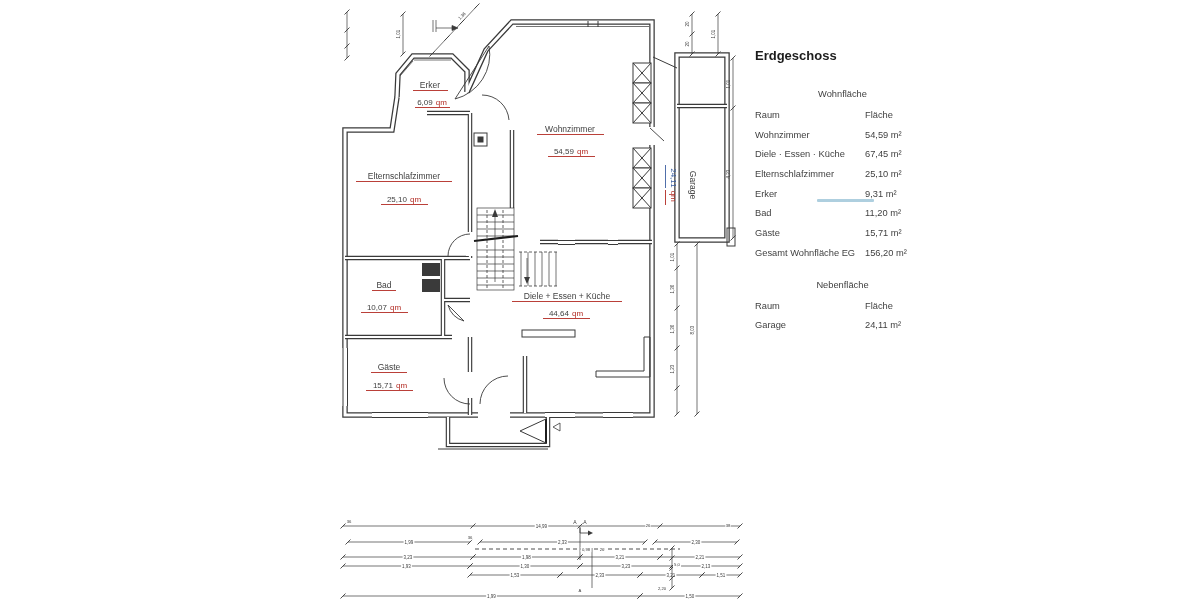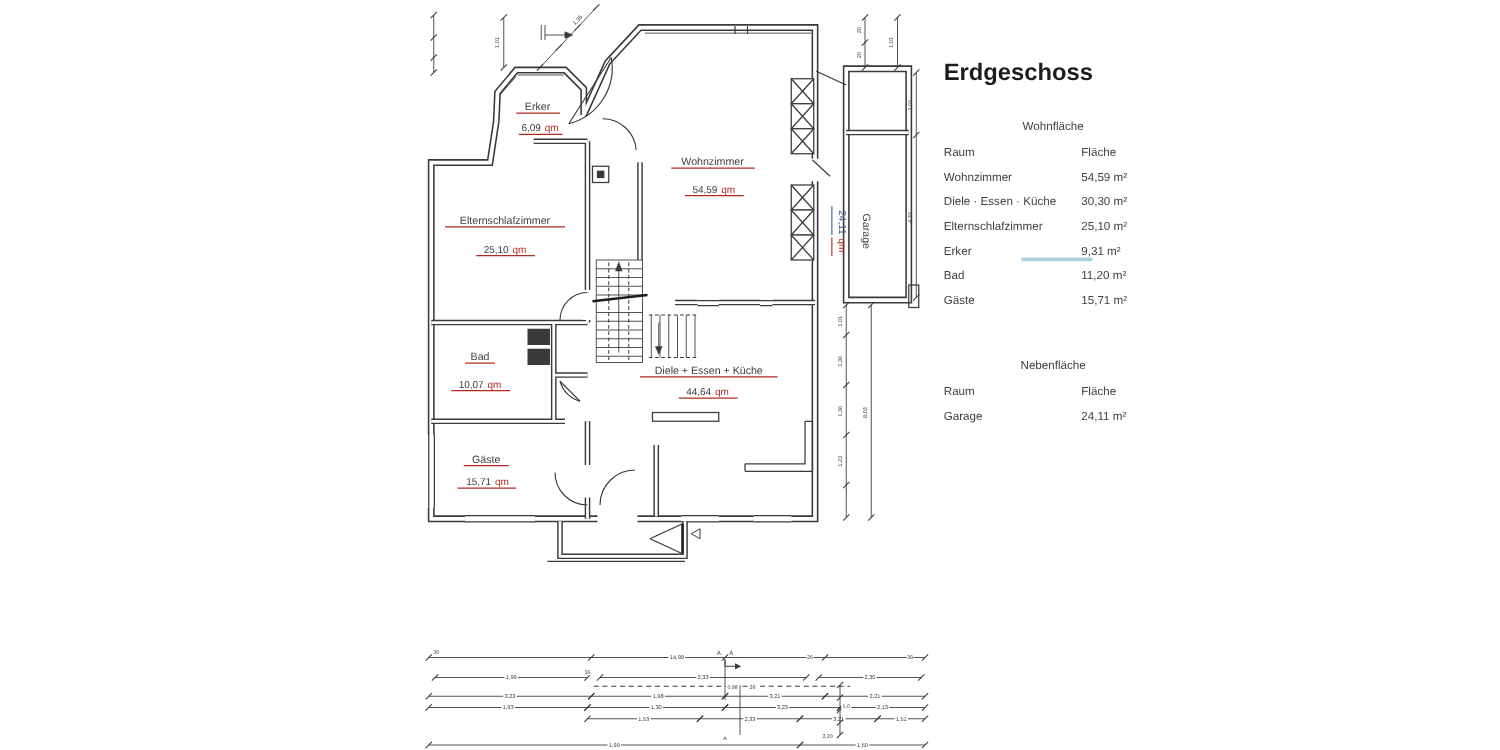--- a/index.html
+++ b/index.html
@@ -17,23 +17,23 @@
   .arc{stroke:#3a3a3a;stroke-width:0.9;fill:none;}
   .fixture{fill:#3a3a3a;}
   .rlabel{font-size:8.5px;fill:#3f3f3f;text-anchor:middle;}
   .rarea{font-size:8px;fill:#3f3f3f;text-anchor:middle;}
   .unit{fill:#b22a22;}
   .blue{fill:#3c5fa0;}
   .ul{stroke:#b22a22;stroke-width:0.9;}
   .ulb{stroke:#3c5fa0;stroke-width:0.9;}
   
   #panel{position:absolute;left:755px;top:48px;width:175px;font-size:9.3px;}
-  #panel .title{font-size:19px;font-weight:bold;color:#1c1c1c;margin:0 0 26px 0;}
+  #panel .title{font-size:13px;font-weight:bold;color:#1c1c1c;margin:0 0 26px 0;}
   .sec-heading{margin:0 0 11px 0;text-align:center;}
-  .sec2{margin-top:32px;}
+  .sec2{margin-top:12px;}
   .thead,.trow{position:relative;height:19.7px;}
   .tname{position:absolute;left:0;top:0;white-space:nowrap;}
   .tval{position:absolute;left:110px;top:0;white-space:nowrap;text-align:right;}
   .hbar{position:absolute;left:62px;top:10px;width:57px;height:3.5px;
         background:#aecfdf;border-radius:1px;}
 </style>
 </head>
 <body>
 
 <svg id="plan-svg" viewBox="330 0 420 470">
@@ -294,38 +294,42 @@
         <div class="thead">
           <span class="tname">Raum</span>
           <span class="tval">Fläche</span>
         </div>
         <div class="trow">
           <span class="tname">Wohnzimmer</span>
           <span class="tval">54,59 m²</span>
         </div>
         <div class="trow">
           <span class="tname">Diele · Essen · Küche</span>
-          <span class="tval">30,30 m²</span>
+          <span class="tval">67,45 m²</span>
         </div>
         <div class="trow">
           <span class="tname">Elternschlafzimmer</span>
           <span class="tval">25,10 m²</span>
         </div>
         <div class="trow">
           <span class="tname">Erker</span>
           <span class="hbar"></span>
           <span class="tval">9,31 m²</span>
         </div>
         <div class="trow">
           <span class="tname">Bad</span>
           <span class="tval">11,20 m²</span>
         </div>
         <div class="trow">
           <span class="tname">Gäste</span>
           <span class="tval">15,71 m²</span>
+        </div>
+        <div class="trow">
+          <span class="tname">Gesamt Wohnfläche EG</span>
+          <span class="tval">156,20 m²</span>
         </div>
       </div>
       <div class="sec2">
         <div class="sec-heading">Nebenfläche</div>
         <div class="thead">
           <span class="tname">Raum</span>
           <span class="tval">Fläche</span>
         </div>
         <div class="trow">
           <span class="tname">Garage</span>

